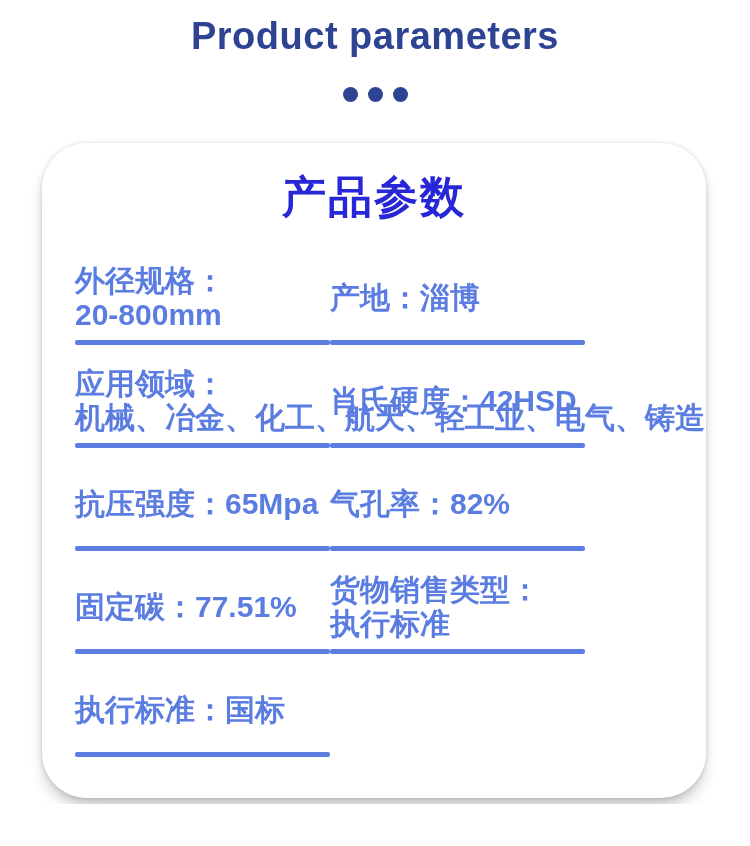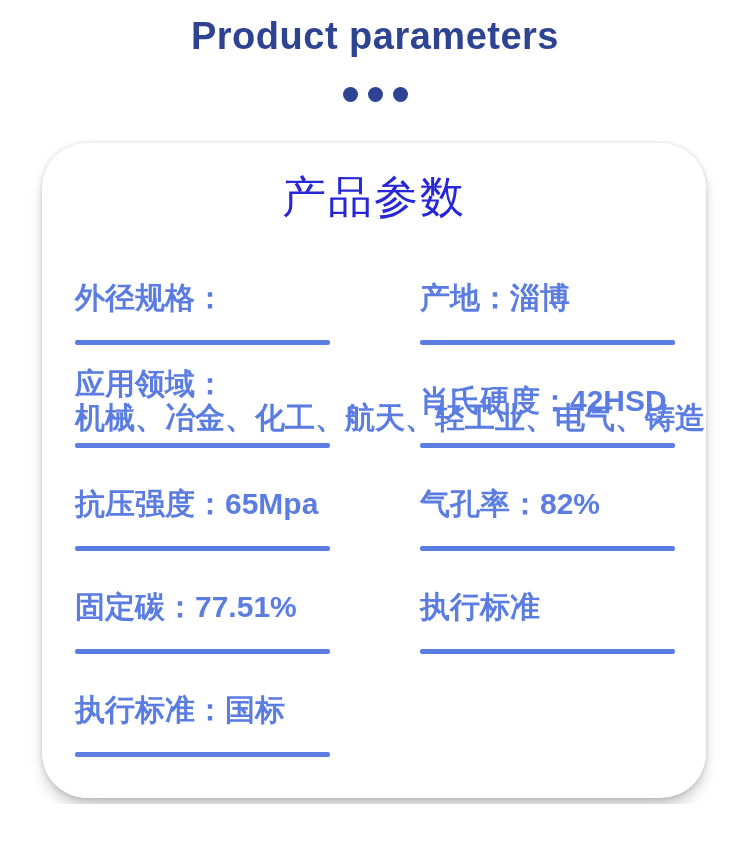--- a/index.html
+++ b/index.html
@@ -52,29 +52,28 @@
     height: 655px;
     background: #ffffff;
     border-radius: 45px;
     box-shadow: 0 10px 16px -4px rgba(0,0,0,0.28), 0 0 5px rgba(0,0,0,0.14);
   }
   .card-title {
     margin-top: 30px;
     text-align: center;
     font-size: 44px;
     line-height: 48px;
-    font-weight: 400;
+    font-weight: 700;
     letter-spacing: 2px;
     color: var(--accent-blue);
   }
   .grid {
     margin: 34px 31px 0 33px;
     display: grid;
     grid-template-columns: 255px 255px;
-    column-gap: 90px;
   }
   .cell {
     height: 103px;
     display: flex;
     flex-direction: column;
     padding-bottom: 13px;
   }
   .cell-text {
     flex: 1;
     display: flex;
@@ -108,20 +107,21 @@
 
   <div class="card">
 
     <div class="card-title">产品参数</div>
 
     <div class="grid">
 
       <div class="cell">
         <div class="cell-text">
           <span>外径规格：</span>
+          <span>20-800mm</span>
         </div>
         <div class="rule"></div>
       </div>
 
       <div class="cell">
         <div class="cell-text">
           <span>产地：淄博</span>
         </div>
         <div class="rule"></div>
       </div>
@@ -157,20 +157,21 @@
 
       <div class="cell">
         <div class="cell-text">
           <span>固定碳：77.51%</span>
         </div>
         <div class="rule"></div>
       </div>
 
       <div class="cell">
         <div class="cell-text">
+          <span>货物销售类型：</span>
           <span>执行标准</span>
         </div>
         <div class="rule"></div>
       </div>
 
       <div class="cell">
         <div class="cell-text">
           <span>执行标准：国标</span>
         </div>
         <div class="rule"></div>

